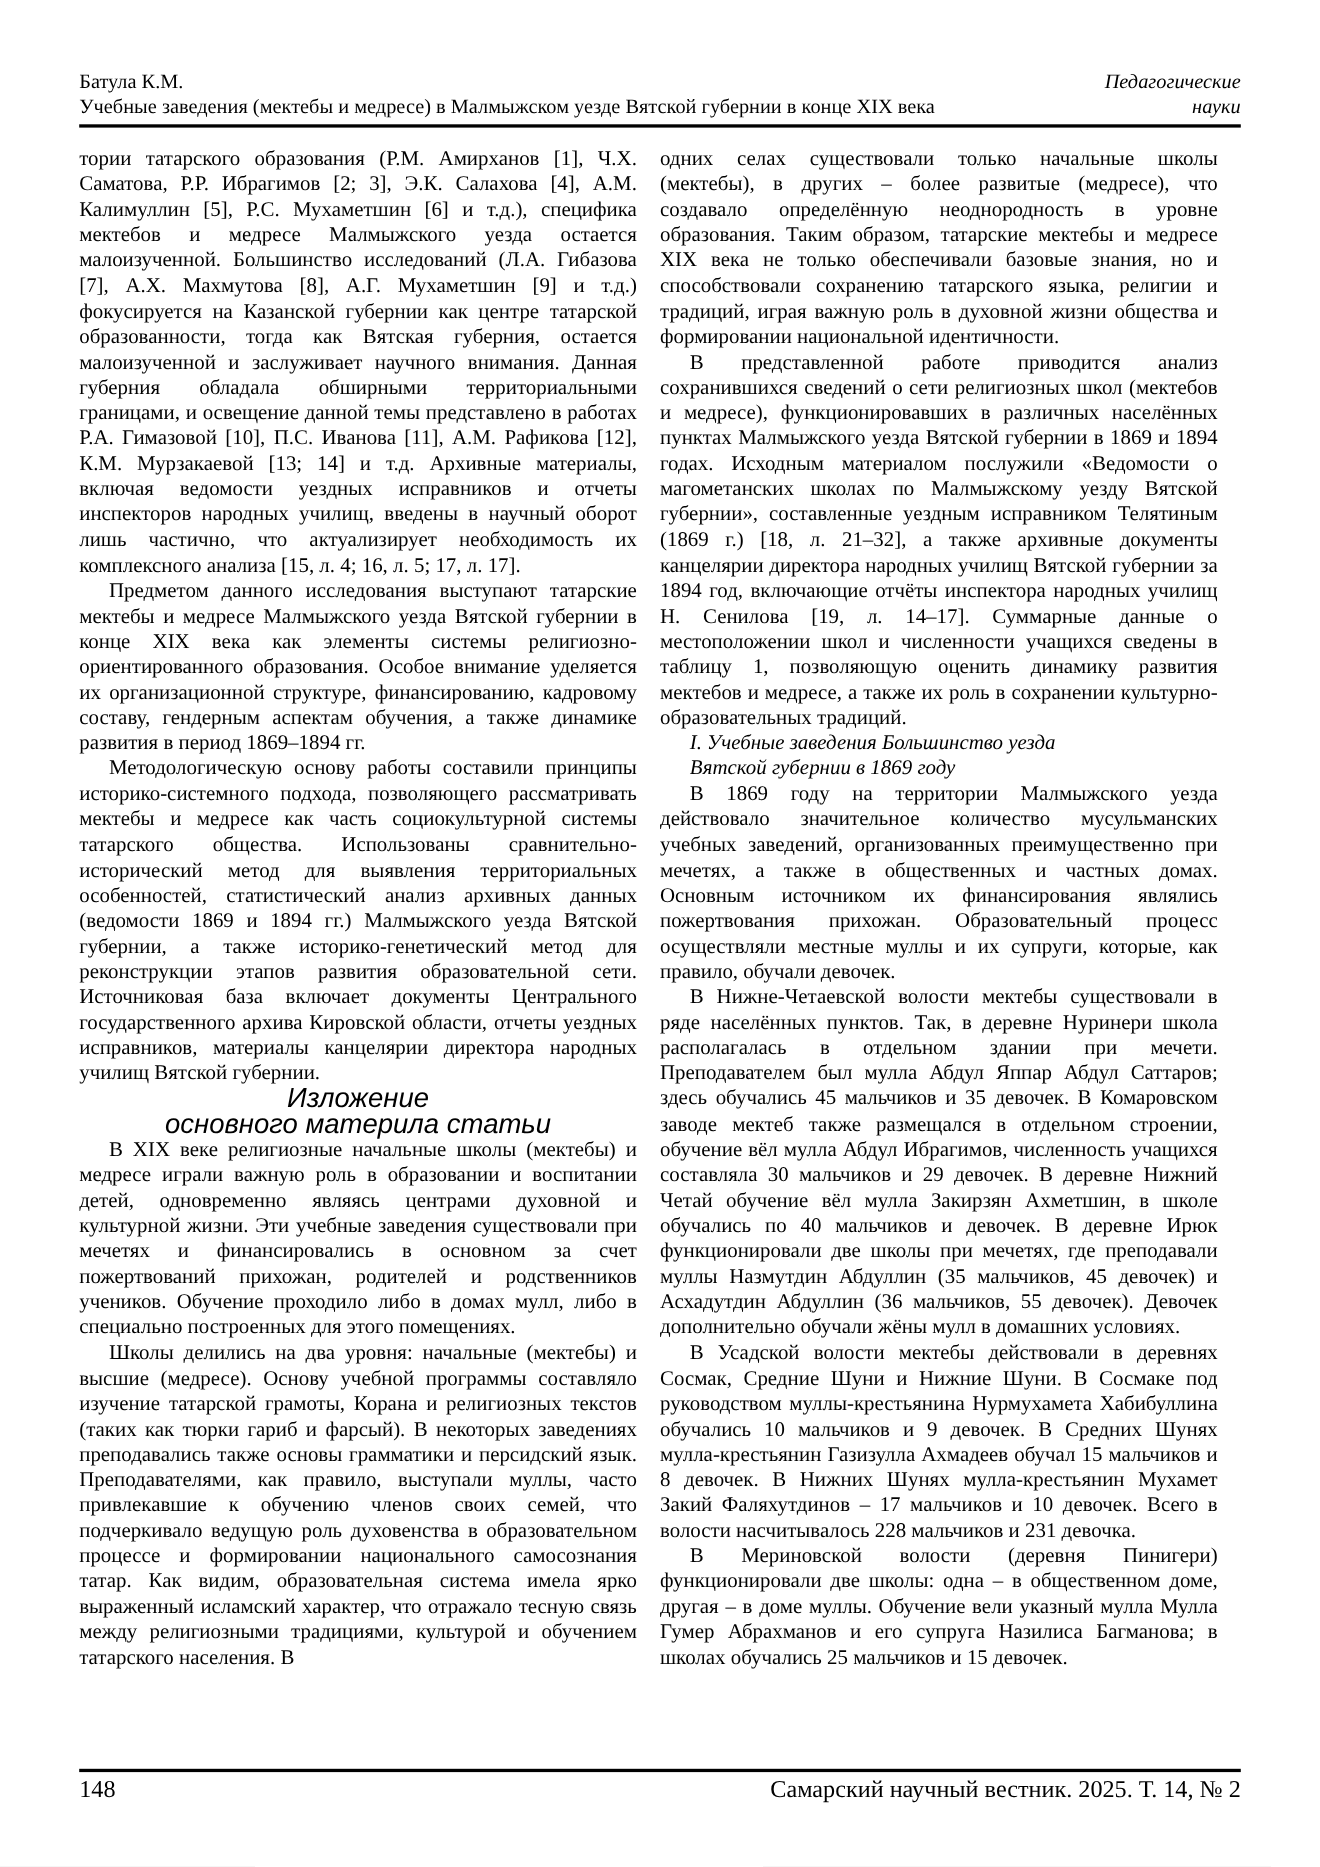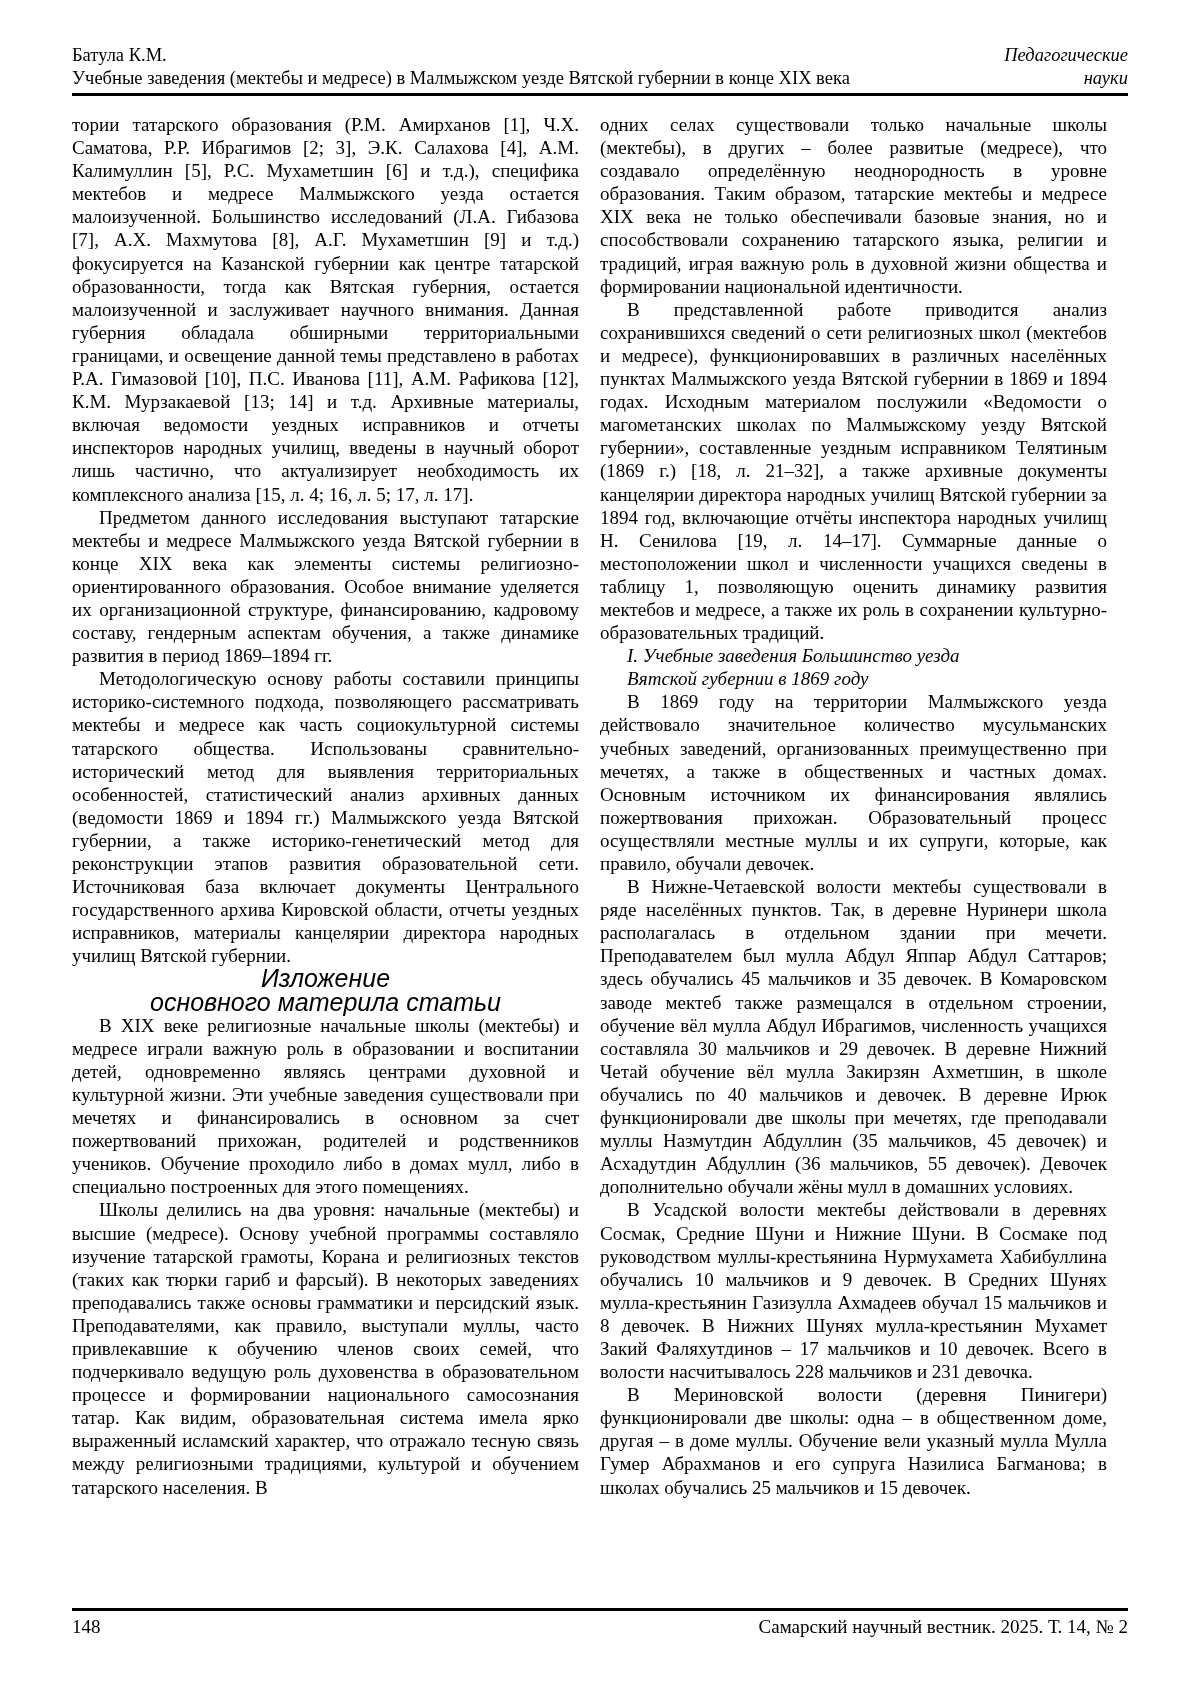--- a/index.html
+++ b/index.html
@@ -7,21 +7,21 @@
     padding: 0;
     background: #e8e8e8;
   }
   .page {
     position: relative;
     width: 1200px;
     height: 1697px;
     margin: 0 auto;
     background: #ffffff;
     box-sizing: border-box;
-    padding: 44px 72px 0 72px;
+    padding: 64px 72px 0 72px;
     font-family: "Liberation Serif", serif;
     color: #000000;
   }
   
   .header-row {
     display: flex;
     justify-content: space-between;
     align-items: baseline;
     font-size: 18.5px;
     line-height: 23px;
@@ -72,21 +72,21 @@
   }
   .footer-rule {
     border: none;
     border-top: 3px solid #000000;
     margin: 0 0 4px 0;
   }
   .footer-row {
     display: flex;
     justify-content: space-between;
     align-items: baseline;
-    font-size: 19px;
+    font-size: 22px;
     line-height: 23px;
   }
 </style>
 </head>
 <body>
 
 <div class="page">
 
   <div class="header">
     <div class="header-row">

